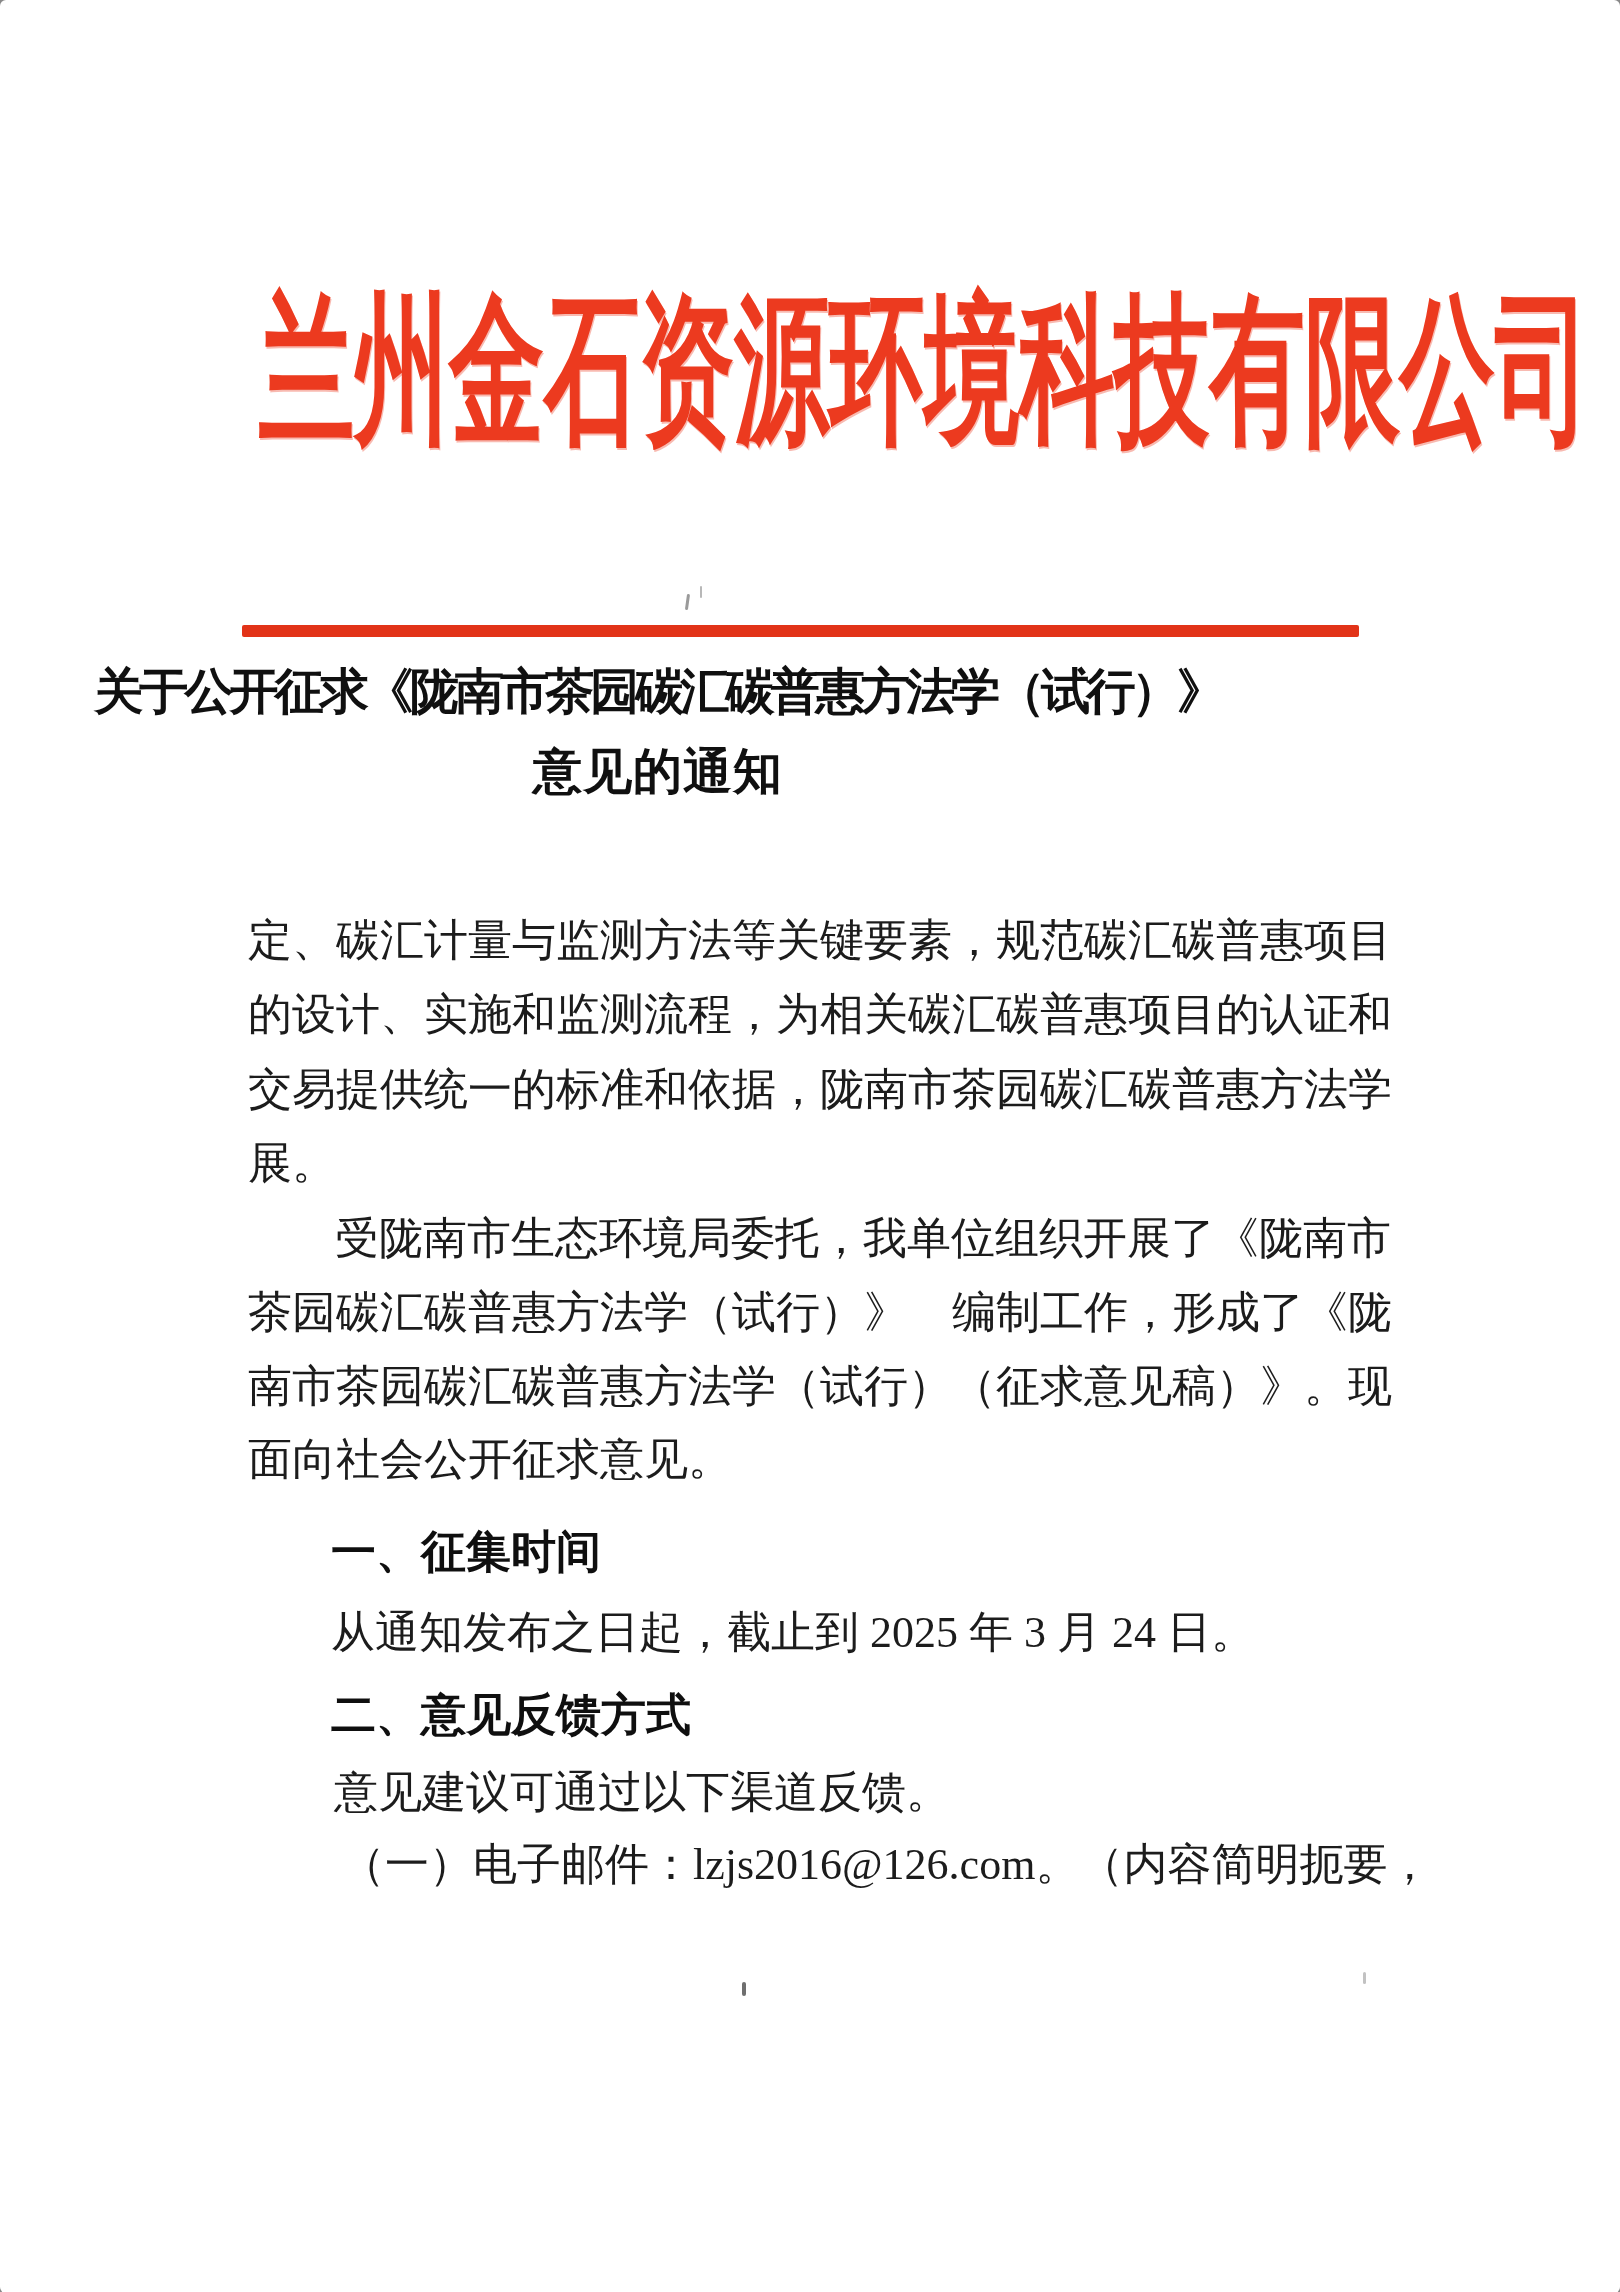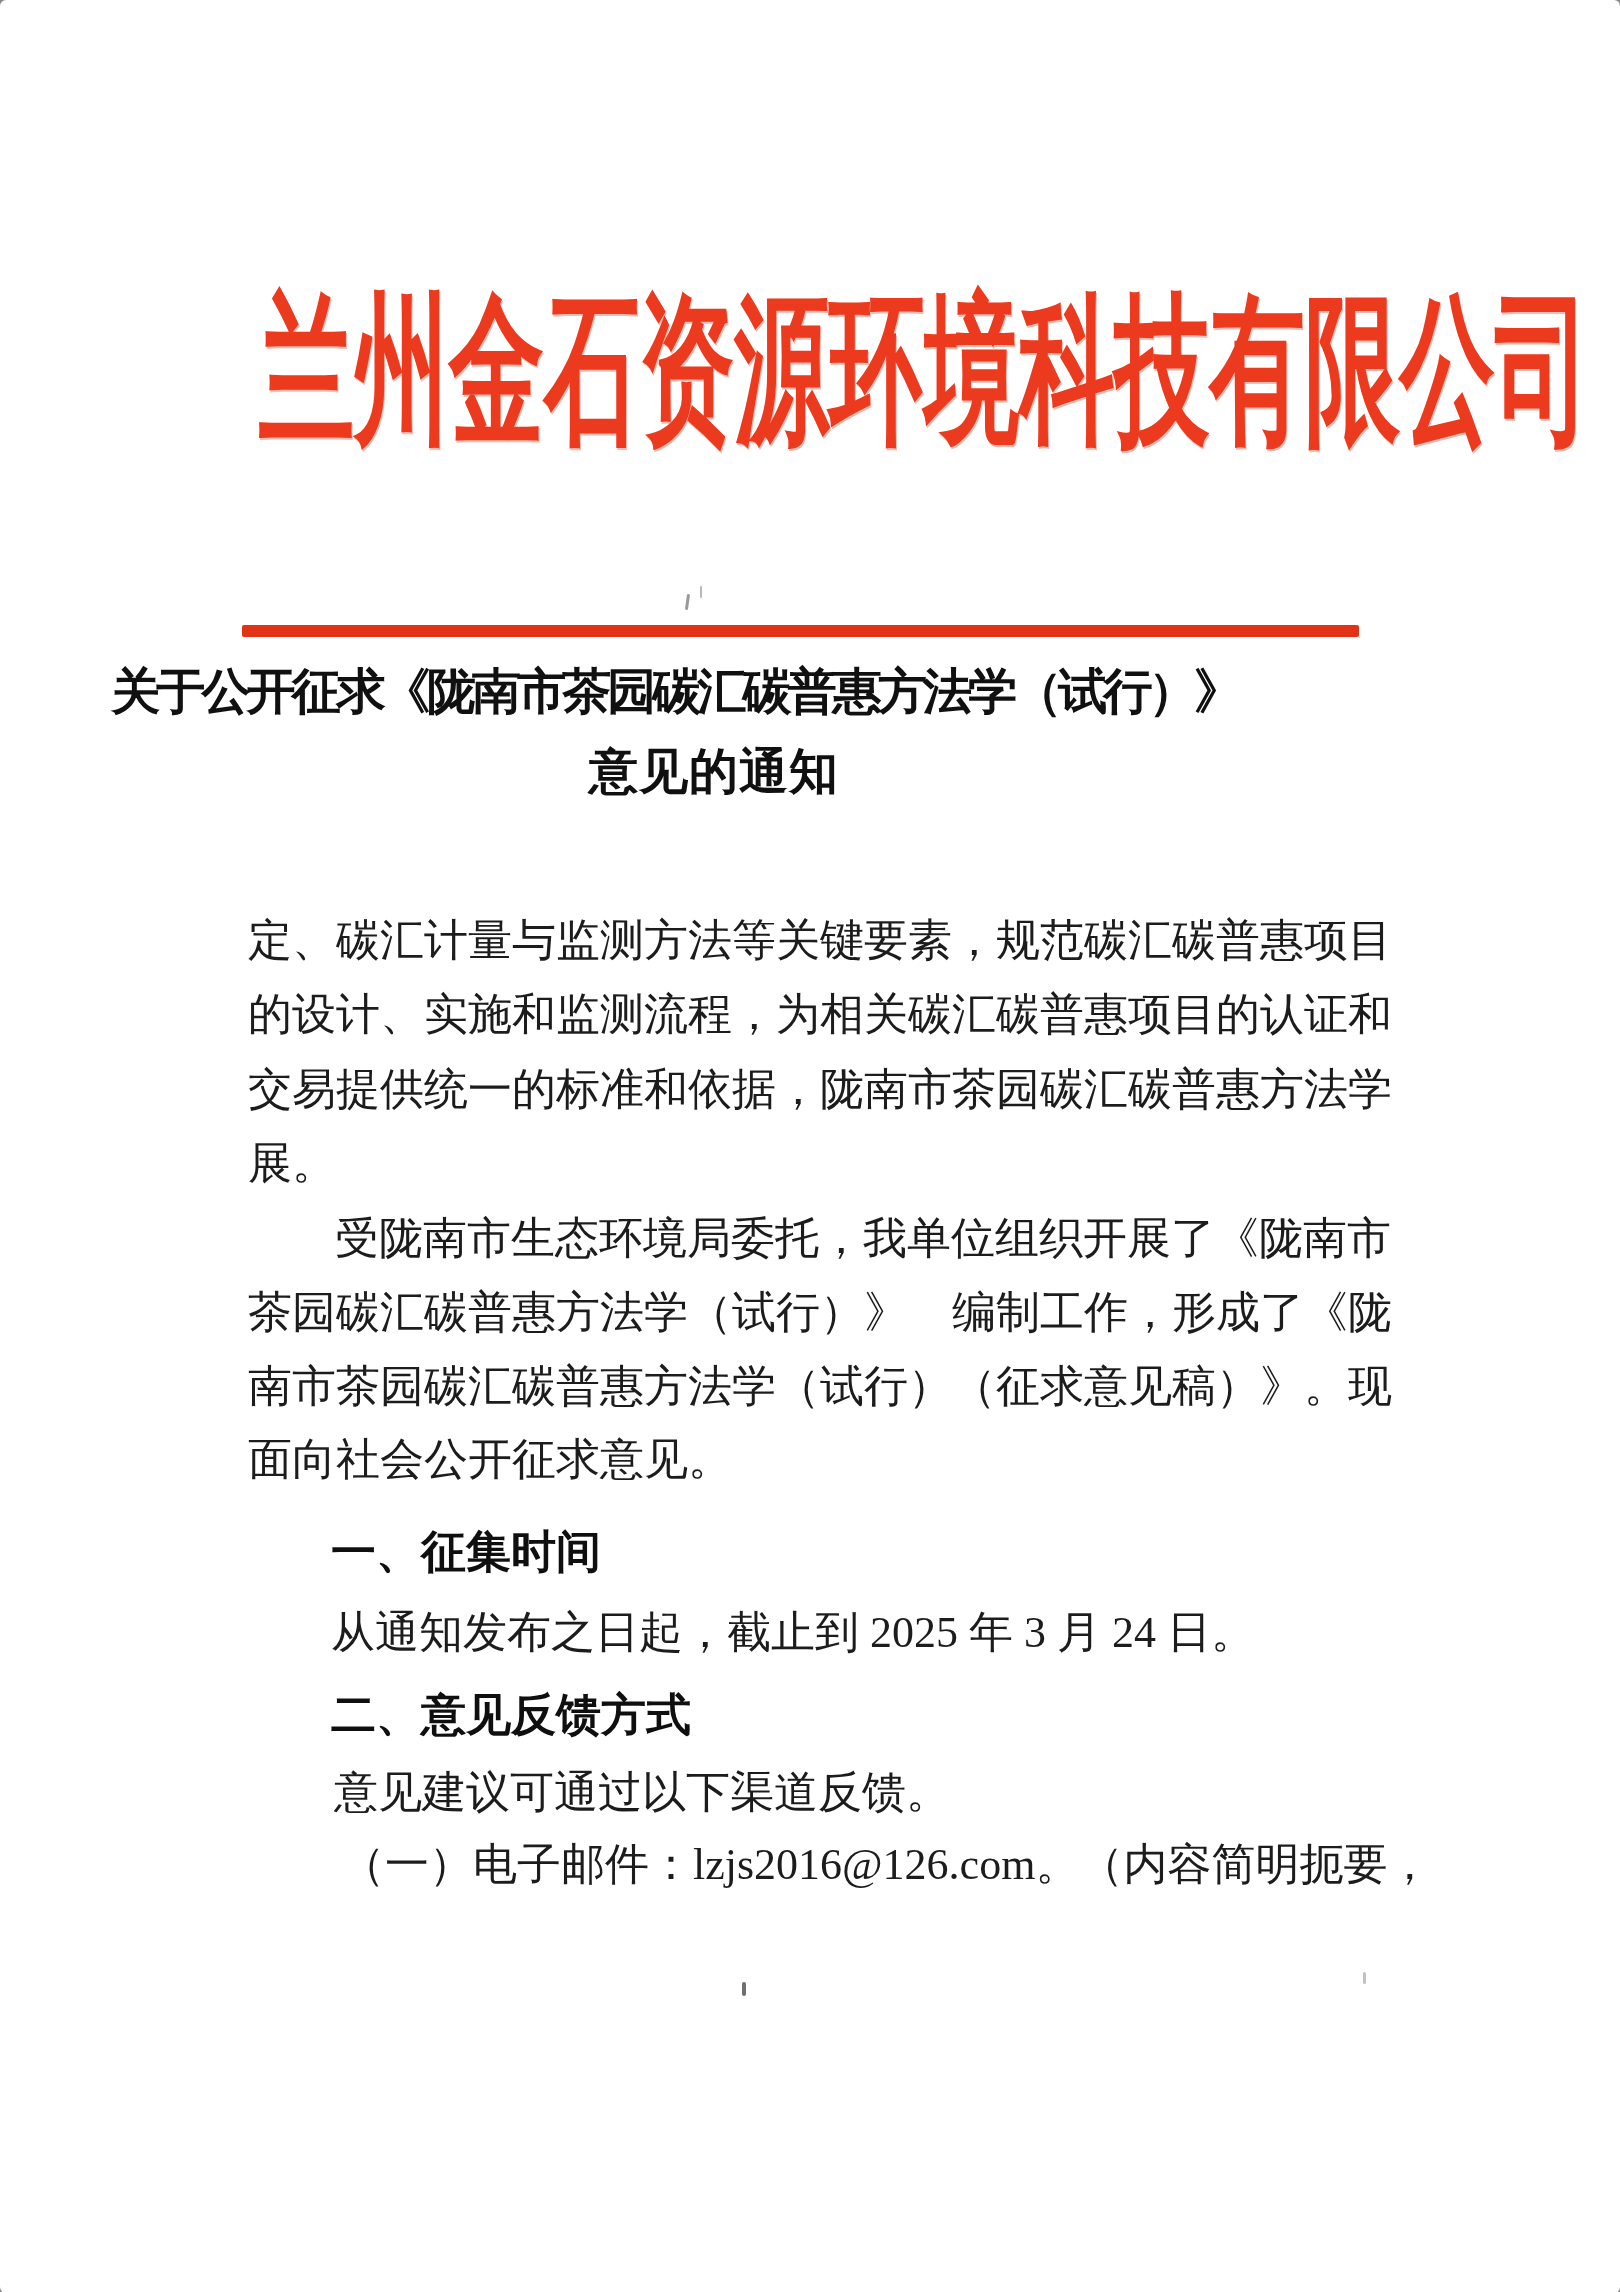--- a/index.html
+++ b/index.html
@@ -37,32 +37,32 @@
     left: 242px;
     top: 625px;
     width: 1117px;
     height: 11.8px;
     background: #e23318;
     border-radius: 2px;
   }
   
   .title-line {
     position: absolute;
-    left: 17px;
+    left: 0;
     width: 1316px;
     text-align: center;
     font-family: "Liberation Serif", "DejaVu Serif", serif;
     font-weight: 700;
     color: #101010;
     font-size: 49px;
     line-height: 69px;
     white-space: pre;
   }
   #title1 { top: 657px; letter-spacing: -3.9px; }
-  #title2 { top: 737px; letter-spacing: 1px; margin-left: 39px; }
+  #title2 { top: 737px; letter-spacing: 1px; }
   
   .bline {
     position: absolute;
     font-family: "Liberation Serif", "DejaVu Serif", serif;
     font-size: 44px;
     line-height: 74px;
     color: #1c1c1c;
     white-space: pre;
     letter-spacing: 0px;
   }

